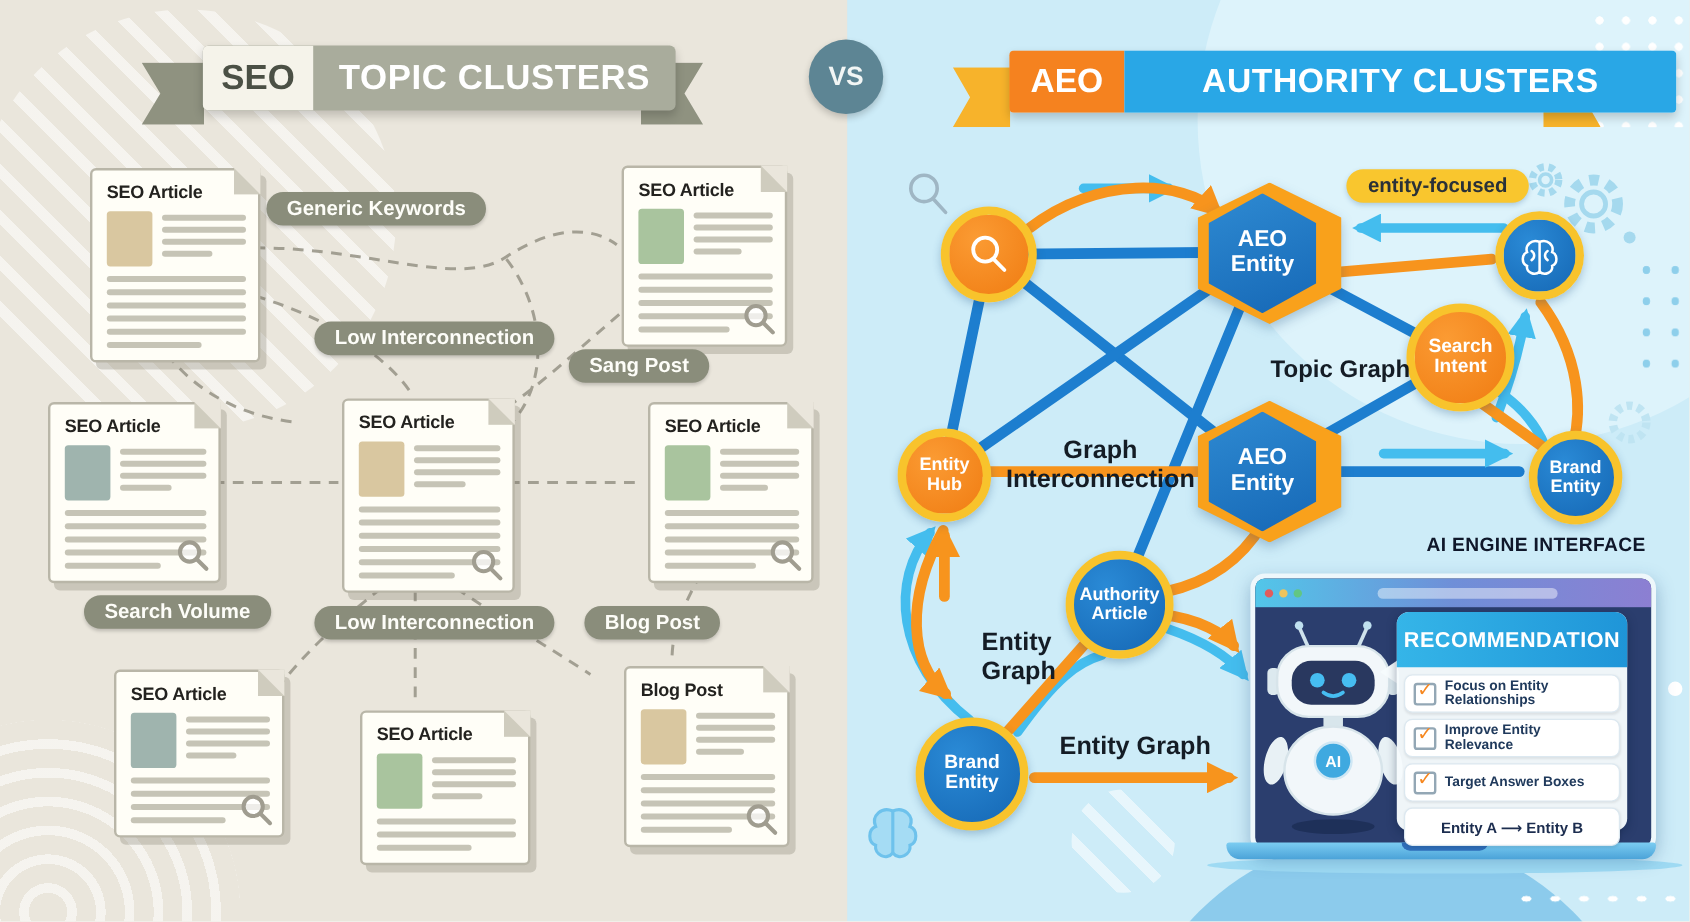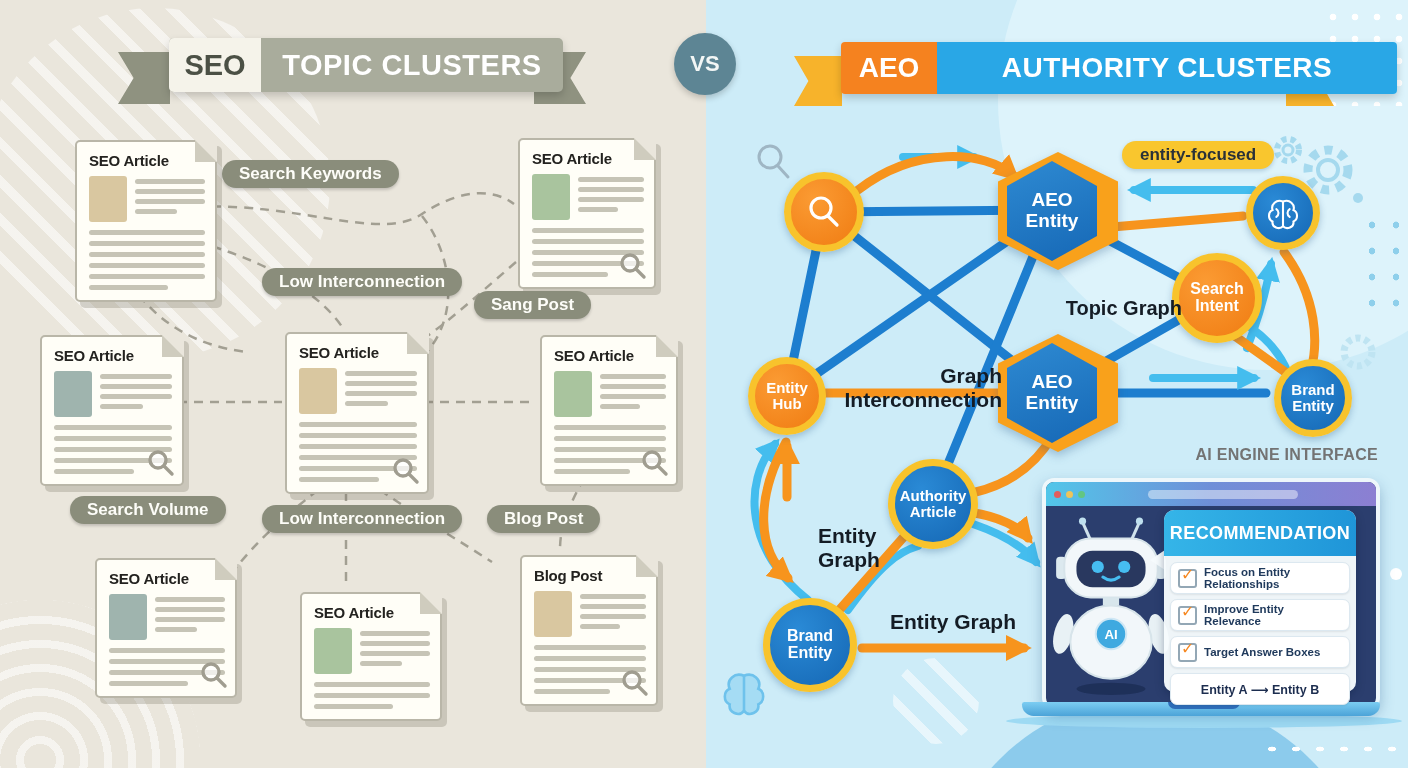--- a/index.html
+++ b/index.html
@@ -56,21 +56,21 @@
   .n-blue{background:radial-gradient(circle at 35% 30%,#2a8ad6,#1567b4);}
   .hex{position:absolute;z-index:3;filter:drop-shadow(0 4px 5px rgba(30,80,130,.3));}
   .hex-outer{width:120px;height:118px;background:#f9a11b;
     clip-path:polygon(50% 0,100% 25%,100% 75%,50% 100%,0 75%,0 25%);position:relative;}
   .hex-inner{position:absolute;left:9px;top:9px;width:90px;height:100px;
     clip-path:polygon(50% 0,100% 25%,100% 75%,50% 100%,0 75%,0 25%);
     background:linear-gradient(160deg,#2e8ad2,#1668b6);display:flex;align-items:center;justify-content:center;
     color:#fff;font-weight:bold;font-size:19px;text-align:center;line-height:1.1;}
   .efpill{position:absolute;background:#f9c62e;color:#2a3138;font-weight:bold;font-size:17px;
     padding:4px 18px;border-radius:18px;z-index:3;box-shadow:0 2px 4px rgba(40,90,140,.25);}
-  .dlabel{position:absolute;font-weight:bold;color:#141c25;z-index:3;text-align:right;line-height:1.12;}
+  .dlabel{position:absolute;font-weight:bold;color:#141c25;z-index:3;text-align:center;line-height:1.12;}
 
   
   .browser{position:absolute;left:1042px;top:478px;width:330px;height:224px;background:#2b3e6e;
     border:4px solid #eef7fb;border-radius:12px;z-index:6;box-shadow:0 6px 14px rgba(40,90,140,.35);overflow:hidden;}
   .browser-top{height:24px;background:linear-gradient(90deg,#52c6e9,#6f8fd8,#8c7fd2);
     display:flex;align-items:center;padding:0 8px;gap:5px;}
   .tdot{width:7px;height:7px;border-radius:50%;}
   .addr{width:150px;height:9px;background:rgba(255,255,255,.45);border-radius:5px;margin-left:58px;}
   .reco{position:absolute;left:1164px;top:510px;width:192px;height:182px;background:rgba(246,251,253,.97);
     border-radius:10px;padding:6px;z-index:7;box-shadow:0 3px 8px rgba(10,30,60,.35);box-sizing:border-box;}
@@ -340,21 +340,21 @@
         <i></i>
       </div>
     <svg class="doc-mag" width="28" height="28" viewBox="0 0 28 28">
       <g stroke="#a09d90" stroke-width="3.4" fill="rgba(255,255,255,.7)" stroke-linecap="round">
         <circle cx="11" cy="11" r="8"></circle>
           <line x1="17" y1="17" x2="25" y2="25"></line>
         </g>
       </svg>
   </div>
 
-  <div class="pill" style="left:222px;top:160px;">Search Keywords</div>
+  <div class="pill" style="left:222px;top:160px;">Generic Keywords</div>
   <div class="pill" style="left:262px;top:268px;">Low Interconnection</div>
   <div class="pill" style="left:474px;top:291px;">Sang Post</div>
   <div class="pill" style="left:70px;top:496px;">Search Volume</div>
   <div class="pill" style="left:262px;top:505px;">Low Interconnection</div>
   <div class="pill" style="left:487px;top:505px;">Blog Post</div>
 
   <svg class="abs" style="left:0;top:0;z-index:2;" width="1408" height="768" viewBox="0 0 1408 768">
     <defs>
       <marker id="aO" viewBox="0 0 10 10" refX="7" refY="5" markerWidth="26" markerHeight="26" markerUnits="userSpaceOnUse" orient="auto-start-reverse">
           <path d="M0,0L10,5L0,10z" fill="#f7941d"></path>
@@ -438,21 +438,21 @@
 
   <div class="ncirc n-blue" style="left:888px;top:459px;width:76px;height:76px;font-size:15px;">Authority Article</div>
 
   <div class="ncirc n-blue" style="left:763px;top:598px;width:80px;height:80px;font-size:16px;">Brand Entity</div>
 
   <div class="efpill" style="left:1122px;top:141px;">entity-focused</div>
   <div class="dlabel" style="left:1052px;top:297px;width:130px;font-size:20px;">Topic Graph</div>
   <div class="dlabel" style="left:832px;top:364px;width:170px;font-size:21px;">Graph Interconnection</div>
   <div class="dlabel" style="left:818px;top:524px;width:86px;font-size:21px;text-align:left;">Entity Graph</div>
   <div class="dlabel" style="left:876px;top:610px;width:140px;font-size:21px;">Entity Graph</div>
-  <div class="dlabel" style="left:1182px;top:446px;width:196px;font-size:16px;color:#737373;letter-spacing:.3px;">AI ENGINE INTERFACE</div>
+  <div class="dlabel" style="left:1182px;top:446px;width:196px;font-size:16px;color:#0f172a;letter-spacing:.3px;">AI ENGINE INTERFACE</div>
 
   <div class="laptop-shadow"></div>
   <div class="browser">
     <div class="browser-top">
       <div class="tdot" style="background:#e25c5c;"></div>
       <div class="tdot" style="background:#eec45b;"></div>
       <div class="tdot" style="background:#62c683;"></div>
       <div class="addr"></div>
     </div>
     <svg class="abs" style="left:4px;top:28px;" width="122" height="188" viewBox="0 0 120 185">

